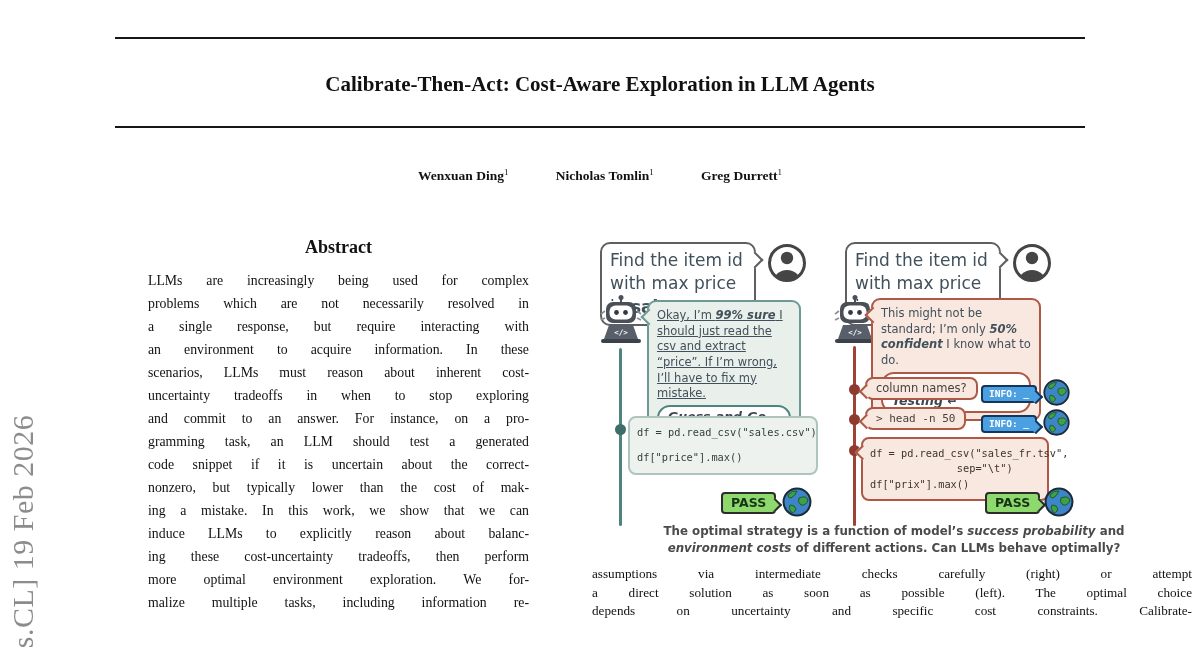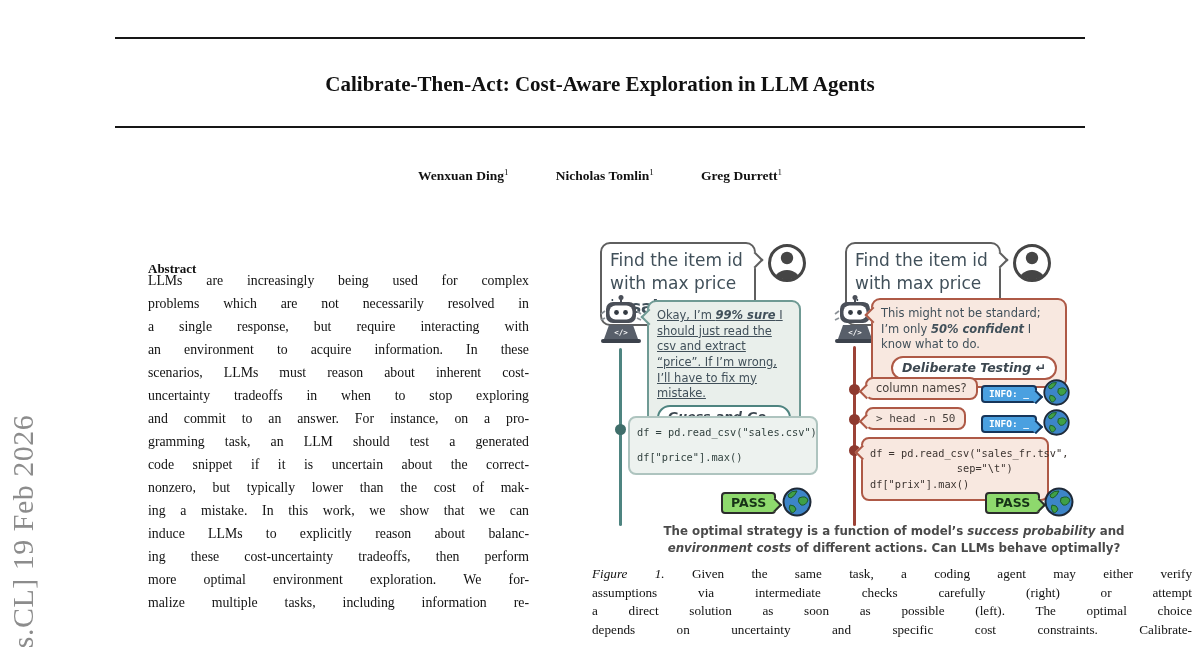--- a/index.html
+++ b/index.html
@@ -16,22 +16,22 @@
   .rule.top { top:37px; }
   .rule.mid { top:126px; }
   .paper-title { position:absolute; left:0; top:72px; width:1200px; text-align:center;
                  font-size:21px; font-weight:bold; }
   .authors { position:absolute; left:0; top:166px; width:1200px; text-align:center;
              font-size:13.5px; font-weight:bold; }
   .authors .author { margin:0 22px; }
   .authors sup { font-size:9px; font-weight:normal; }
 
   
-  .abstract-heading { position:absolute; left:148px; top:237px; width:381px; text-align:left;
-                      font-size:13px; font-weight:bold;margin-top:24px; }
+  .abstract-heading { position:absolute; left:148px; top:237px; width:381px; text-align:center;
+                      font-size:18px; font-weight:bold; }
   .abstract-body { position:absolute; left:148px; top:269px; width:381px; font-size:13.8px; }
   .abs-line { text-align:justify; text-align-last:justify; line-height:23px; height:23px; white-space:nowrap; }
 
   
   .fig { position:absolute; left:595px; top:240px; width:600px; height:286px;
          font-family:"DejaVu Sans", sans-serif; color:#41505a; }
   .fig .abs { position:absolute; }
 
   .user-bubble { width:156px; padding:5px 8px; background:#fff; border:2px solid #5f5f5f;
                  border-radius:10px; font-size:17px; line-height:1.38; }
@@ -214,21 +214,21 @@
     <line x1="2" y1="26" x2="6" y2="24" stroke="#8a9096" stroke-width="1.6"></line>
     <line x1="42" y1="20" x2="38" y2="17" stroke="#8a9096" stroke-width="1.6"></line>
     <line x1="42" y1="26" x2="38" y2="24" stroke="#8a9096" stroke-width="1.6"></line>
     <path d="M10 31 L34 31 L39 45 L5 45 Z" fill="#585f6a"></path>
     <text x="22" y="41" font-family="DejaVu Sans Mono, monospace" font-size="7.5" font-weight="bold" fill="#ffffff" text-anchor="middle">&lt;/&gt;</text>
     <rect x="2" y="45" width="40" height="4" rx="2" fill="#3c424c"></rect>
   </svg>
 
   <div class="abs vline red" style="left:258px; top:106px; height:180px;"></div>
 
-  <div class="abs agent-bubble red" style="left:276px; top:58px; width:196px; border-color:#ae5946;">
+  <div class="abs agent-bubble red" style="left:276px; top:58px; width:170px; border-color:#ae5946;">
     <span>This might not be standard; I’m only </span><b class="bi">50% confident</b><span> I know what to do.</span>
     <span class="strategy-pill red">Deliberate Testing ↵</span>
   </div>
 
   <div class="abs dot red" style="left:254px; top:144px;"></div>
   <div class="abs q-bubble" style="left:270px; top:137px;">column names?</div>
   <div class="abs info-box" style="left:386px; top:145px;">INFO: _</div>
   <svg class="abs" style="left:447px; top:138px;" width="29" height="29" viewBox="0 0 32 32">
     <circle cx="16" cy="16" r="13.5" fill="#3d85c8" stroke="#1e2a38" stroke-width="2"></circle>
     <path d="M7 9 Q11 4 16 5 Q14 10 10 12 Q7 12 7 9 Z" fill="#3fa047" stroke="#1c5a28" stroke-width="1"></path>
@@ -261,17 +261,16 @@
     <path d="M9 19 Q14 19 15 23 Q13 28 10 26 Q7 22 9 19 Z" fill="#3fa047" stroke="#1c5a28" stroke-width="1"></path>
   </svg>
 </div>
 
 <div class="subcaption">
   <div><span>The optimal strategy is a function of model’s </span><b class="bi">success probability</b><span> and</span></div>
   <div><b class="bi">environment costs</b><span> of different actions. </span><b>Can LLMs behave optimally?</b></div>
 </div>
 
 <div class="caption">
-  <div class="cap-line"><span class="cap-label">Figure 1.</span><span> Given the same task, a coding agent may either verify</span></div>
   <div class="cap-line">assumptions via intermediate checks carefully (right) or attempt</div>
   <div class="cap-line">a direct solution as soon as possible (left). The optimal choice</div>
   <div class="cap-line">depends on uncertainty and specific cost constraints. Calibrate-</div>
 </div>
 
 </body></html>

